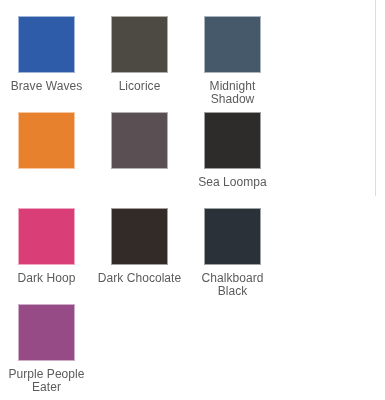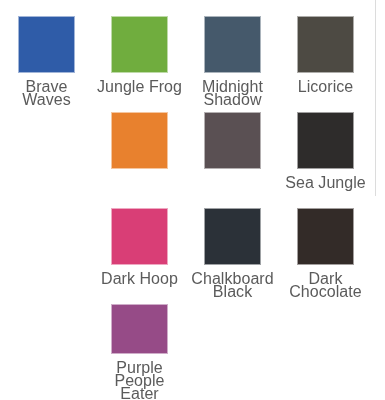--- a/index.html
+++ b/index.html
@@ -57,80 +57,76 @@
     height: 57px;
     border: 1px solid rgba(255, 255, 255, 0.55);
     box-sizing: border-box;
     background: #cccccc;
   }
 
   .swatch-label {
     margin-top: 7px;
     width: 92px;
     text-align: center;
-    font-size: 16px;
+    font-size: 12px;
     line-height: 13px;
     color: #5b5b5b;
     letter-spacing: 0.05px;
     word-wrap: break-word;
   }
 </style>
 </head>
 <body>
 
 <div id="swatch-page">
 
   <div class="edge-rule"></div>
 
   <div class="swatch-grid">
       <div class="swatch-cell">
         <div class="swatch-chip" style="background: rgb(47, 92, 168);"></div>
         <div class="swatch-label">Brave Waves</div>
       </div>
       <div class="swatch-cell">
-        <div class="swatch-chip" style="background: rgb(112, 173, 62);"></div>
-        <div class="swatch-label">Jungle Frog</div>
+        <div class="swatch-chip" style="background: rgb(77, 74, 67);"></div>
+        <div class="swatch-label">Licorice</div>
       </div>
       <div class="swatch-cell">
         <div class="swatch-chip" style="background: rgb(69, 89, 107);"></div>
         <div class="swatch-label">Midnight Shadow</div>
-      </div>
-      <div class="swatch-cell">
-        <div class="swatch-chip" style="background: rgb(77, 74, 67);"></div>
-        <div class="swatch-label">Licorice</div>
       </div>
       <div class="swatch-cell is-empty">
         <div class="swatch-chip"></div>
         <div class="swatch-label"></div>
       </div>
       <div class="swatch-cell">
         <div class="swatch-chip" style="background: rgb(232, 129, 46);"></div>
       </div>
       <div class="swatch-cell">
         <div class="swatch-chip" style="background: rgb(90, 80, 83);"></div>
       </div>
       <div class="swatch-cell">
         <div class="swatch-chip" style="background: rgb(46, 44, 43);"></div>
-        <div class="swatch-label">Sea Jungle</div>
+        <div class="swatch-label">Sea Loompa</div>
       </div>
       <div class="swatch-cell is-empty">
         <div class="swatch-chip"></div>
         <div class="swatch-label"></div>
       </div>
       <div class="swatch-cell">
         <div class="swatch-chip" style="background: rgb(217, 62, 118);"></div>
         <div class="swatch-label">Dark Hoop</div>
       </div>
       <div class="swatch-cell">
+        <div class="swatch-chip" style="background: rgb(51, 43, 40);"></div>
+        <div class="swatch-label">Dark Chocolate</div>
+      </div>
+      <div class="swatch-cell">
         <div class="swatch-chip" style="background: rgb(43, 49, 56);"></div>
         <div class="swatch-label">Chalkboard Black</div>
-      </div>
-      <div class="swatch-cell">
-        <div class="swatch-chip" style="background: rgb(51, 43, 40);"></div>
-        <div class="swatch-label">Dark Chocolate</div>
       </div>
       <div class="swatch-cell is-empty">
         <div class="swatch-chip"></div>
         <div class="swatch-label"></div>
       </div>
       <div class="swatch-cell">
         <div class="swatch-chip" style="background: rgb(150, 75, 135);"></div>
         <div class="swatch-label">Purple People Eater</div>
       </div>
       <div class="swatch-cell is-empty">

